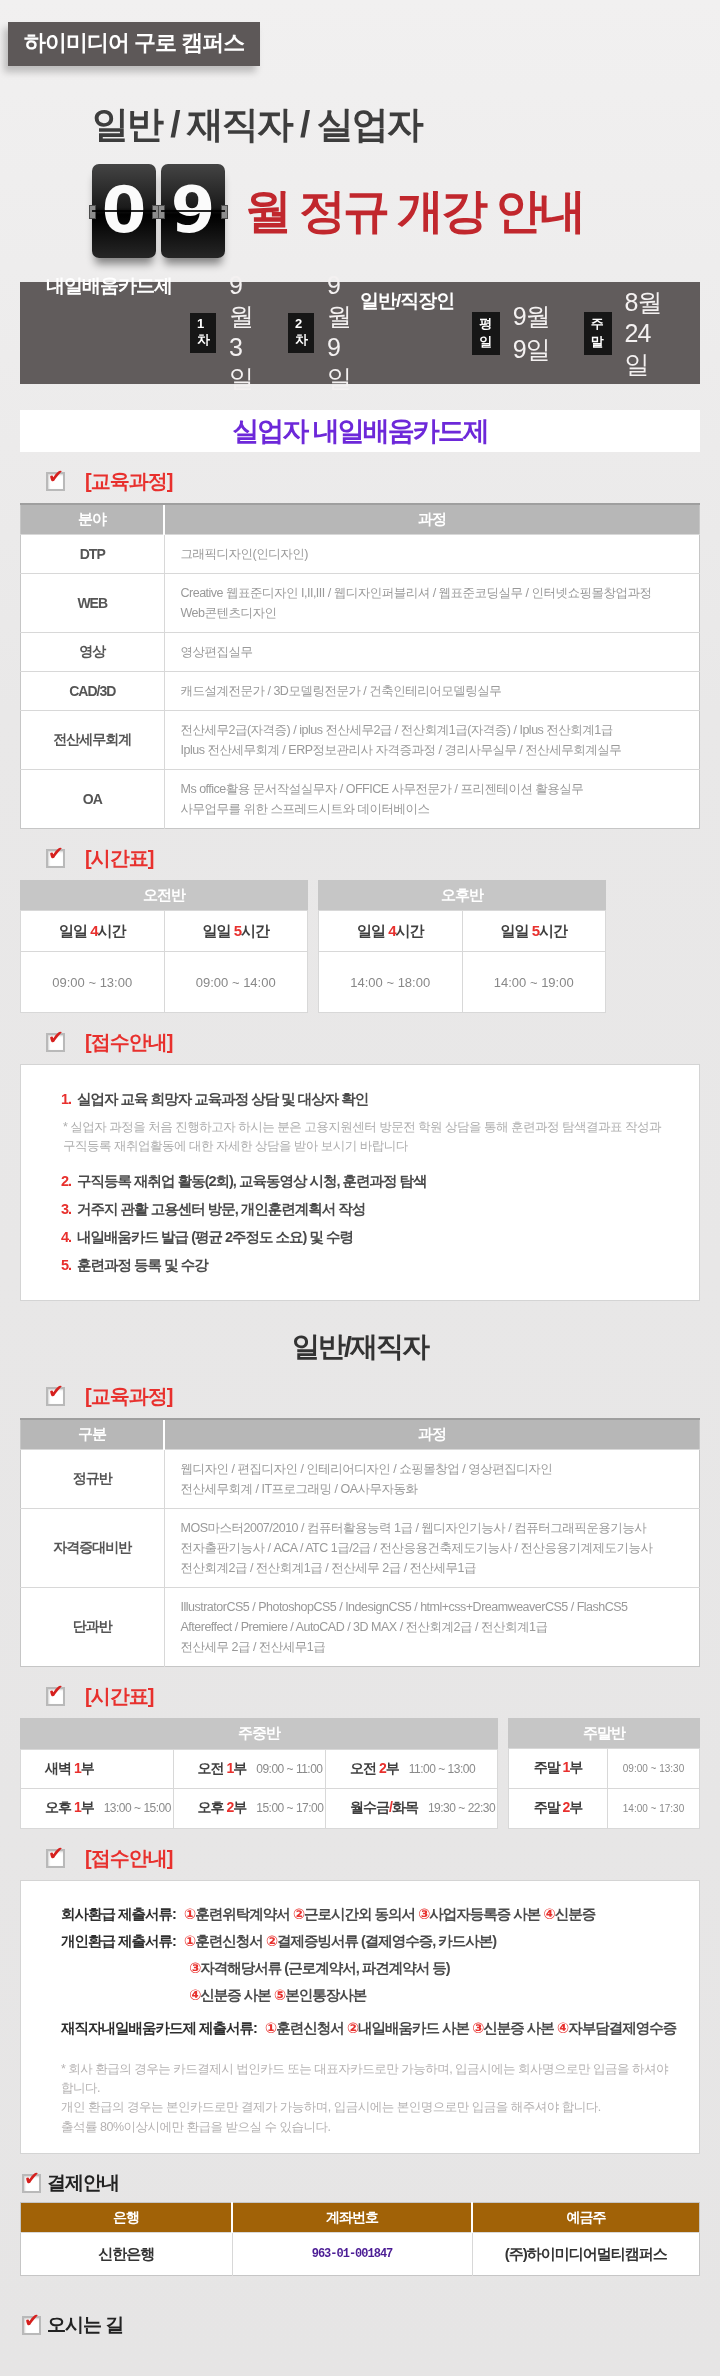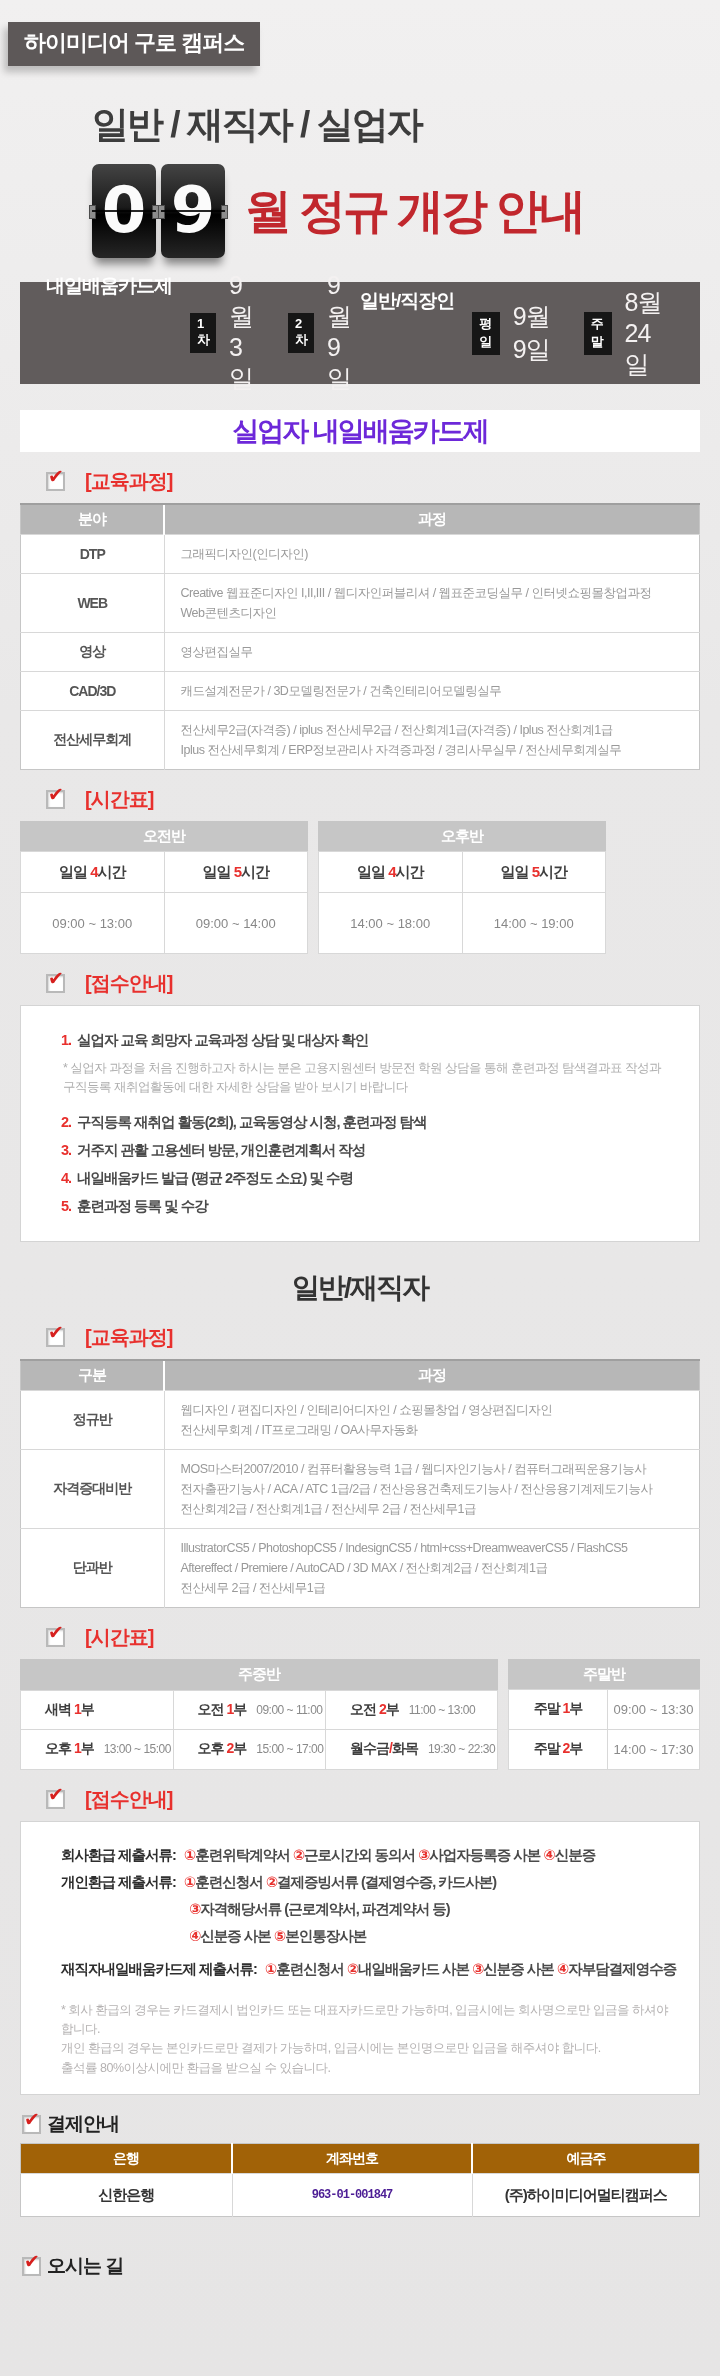--- a/index.html
+++ b/index.html
@@ -66,21 +66,21 @@
   .tt td.time{height:58px;color:#888;font-size:13px;}
   .rednum{color:#e8302d;}
   
   .tt2-wrap{display:flex;gap:10px;margin:8px 20px 0;}
   .tt.weekday{width:478px;} .tt.weekend{width:192px;}
   .tt td.wcell{height:37px;padding:0;}
   .wc{display:flex;align-items:center;padding-left:24px;gap:10px;}
   .wc .wname{color:#3f3f3f;font-weight:800;font-size:14px;letter-spacing:-1px;white-space:nowrap;}
   .wc .wtime{color:#8a8a8a;font-size:12px;letter-spacing:-0.5px;white-space:nowrap;}
   .tt td.wlabel{color:#3f3f3f;font-weight:800;font-size:14px;letter-spacing:-1px;height:37px;width:96px;}
-  .tt td.wtimec{color:#8a8a8a;font-size:13px;height:37px;text-align:center;}
+  .tt td.wtimec{color:#8a8a8a;font-size:10px;height:37px;text-align:center;}
   
   .apply-box{margin:8px 20px 0;background:#fff;border:1px solid #d4d4d4;padding:16px 20px 16px 40px;}
   .step{font-size:14.5px;font-weight:bold;color:#4a4a4a;letter-spacing:-1px;margin:9px 0;}
   .step .num{color:#e8302d;font-weight:800;margin-right:6px;}
   .step-note{color:#adadad;font-size:12.5px;font-weight:normal;white-space:pre-line;line-height:1.5;
     margin:6px 0 16px 2px;letter-spacing:-0.5px;}
   .doc-row{font-size:14.5px;color:#4a4a4a;font-weight:bold;letter-spacing:-1px;margin:8px 0;}
   .doc-row .doc-label{color:#2e2e2e;font-weight:800;margin-right:8px;}
   .doc-row.indent{margin-left:128px;}
   .rnum{color:#e8302d;font-weight:800;}
@@ -183,20 +183,25 @@
     </tr>
     <tr>
       <td class="field">CAD/3D</td>
       <td class="courses">캐드설계전문가 / 3D모델링전문가 / 건축인테리어모델링실무</td>
     </tr>
     <tr>
       <td class="field">전산세무회계</td>
       <td class="courses">전산세무2급(자격증) / iplus 전산세무2급 / 전산회계1급(자격증) / Iplus 전산회계1급
 Iplus 전산세무회계 / ERP정보관리사 자격증과정 / 경리사무실무 / 전산세무회계실무</td>
     </tr>
+    <tr>
+      <td class="field">OA</td>
+      <td class="courses">Ms office활용 문서작설실무자 / OFFICE 사무전문가 / 프리젠테이션 활용실무
+사무업무를 위한 스프레드시트와 데이터베이스</td>
+    </tr>
   </tbody>
     </table>
 
   <div class="check-head">
     <span class="checkbox"></span>
     <span class="ch-label">[시간표]</span>
   </div>
 
   <div class="tt-wrap">
     <table class="tt half">

